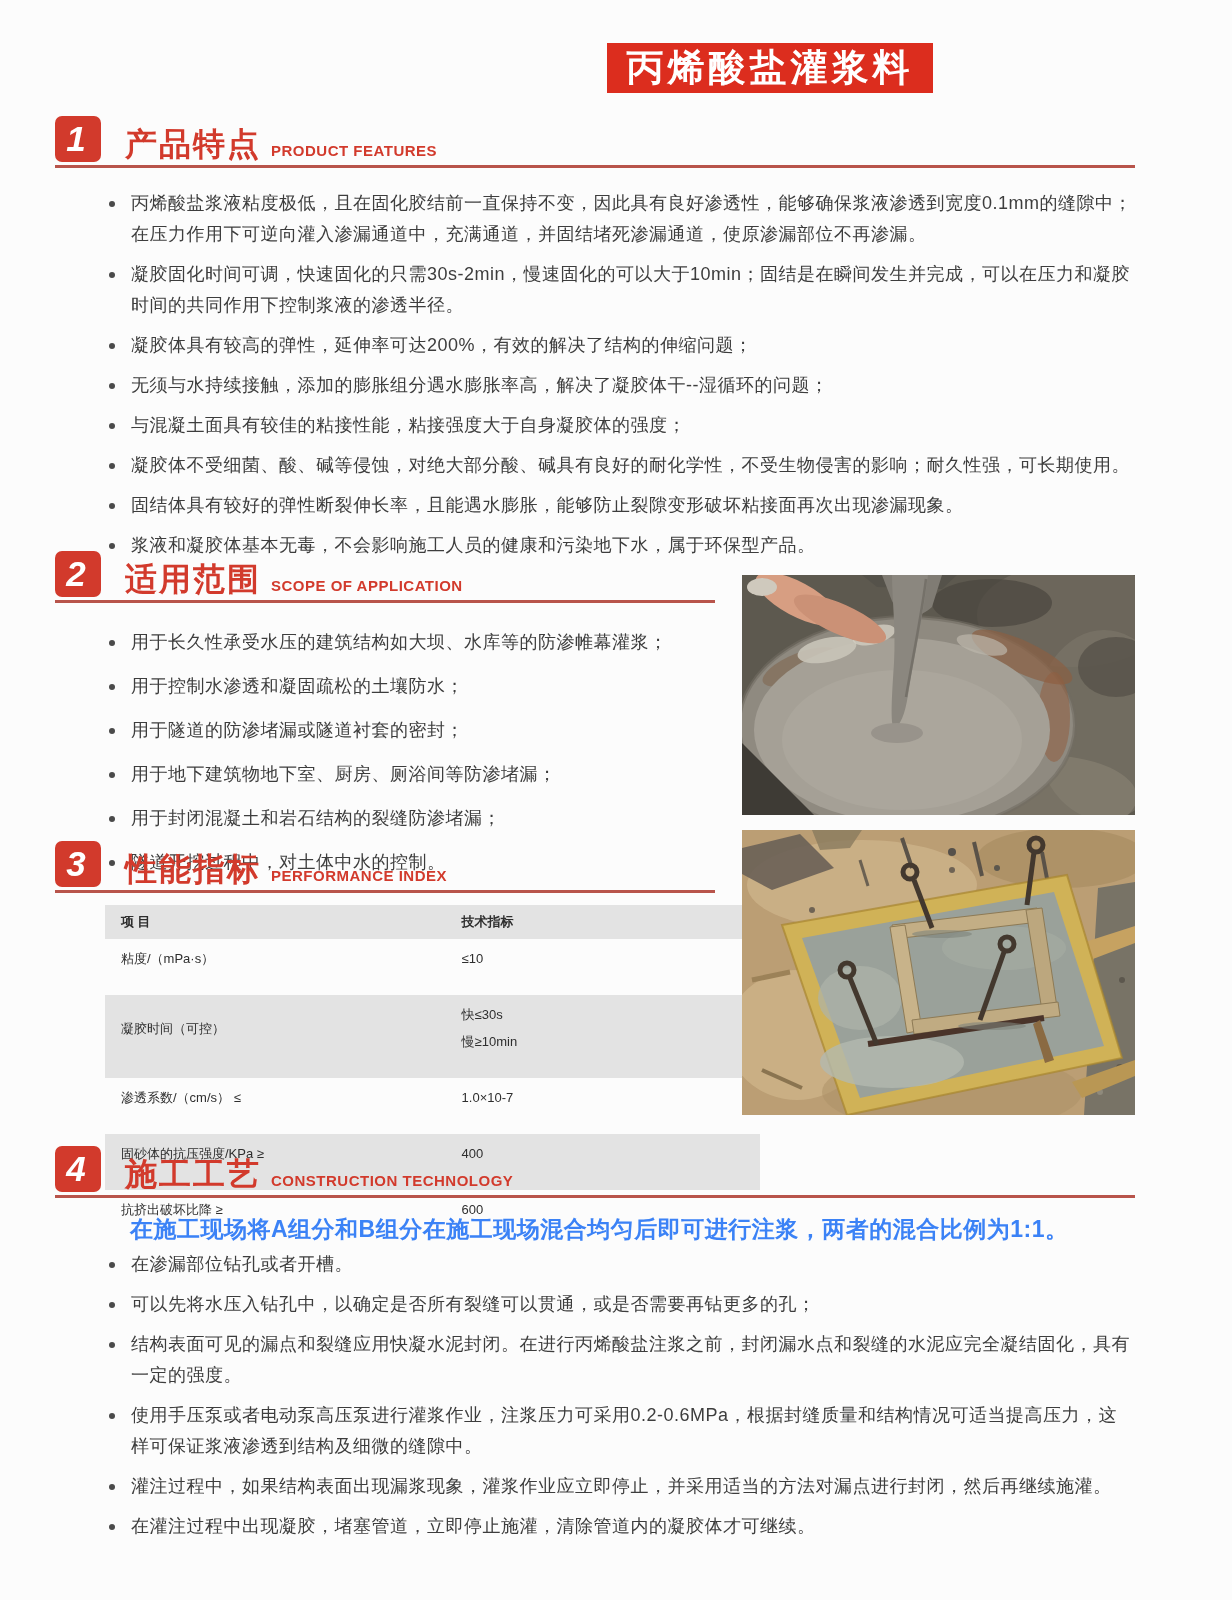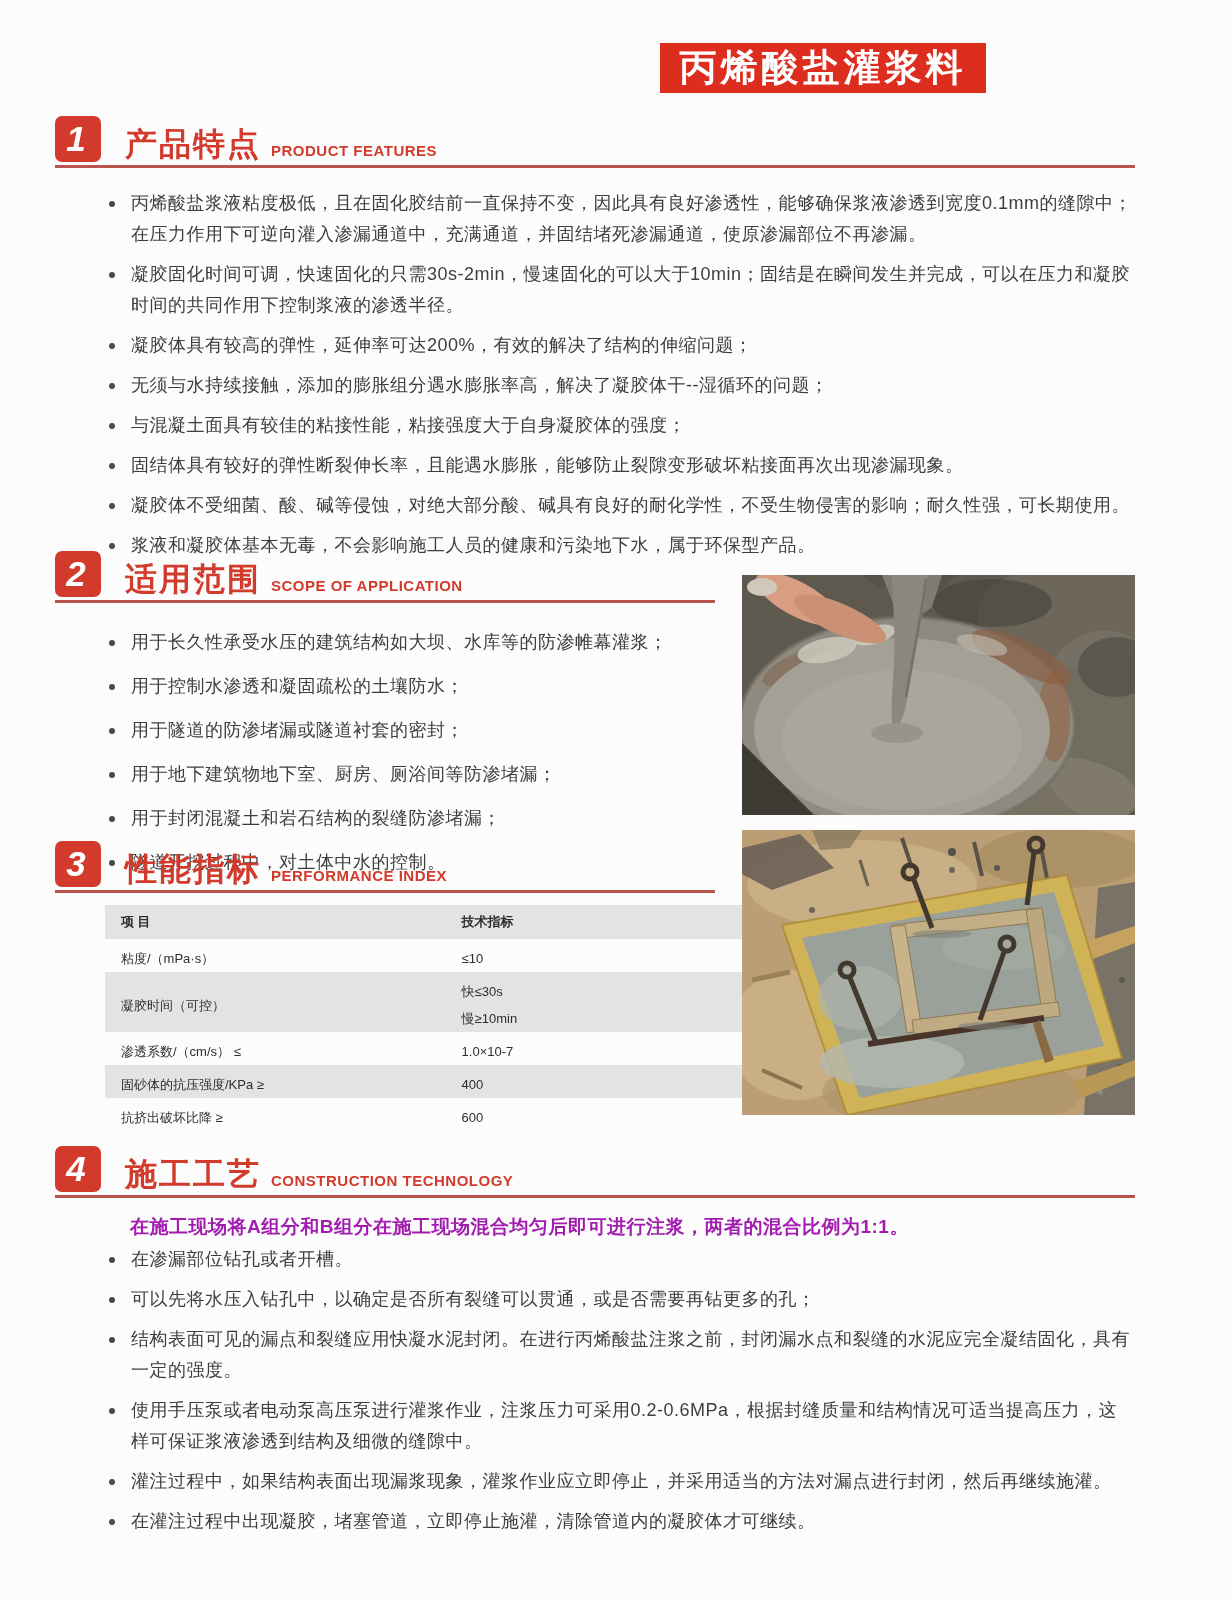--- a/index.html
+++ b/index.html
@@ -11,21 +11,21 @@
   }
   *{margin:0;padding:0;box-sizing:border-box;}
   html,body{background:#e9e9e9;}
   body{font-family:"Liberation Sans","DejaVu Sans",sans-serif;}
   .page{
     position:relative;width:1232px;height:1600px;margin:0 auto;
     background:#fcfcfc;overflow:hidden;color:var(--body-text);
   }
   
   .banner{
-    position:absolute;top:43px;left:660px;width:326px;height:50px;
+    position:absolute;top:43px;left:607px;width:326px;height:50px;
     background:var(--banner-bg);color:#fff;
     display:flex;align-items:center;justify-content:center;
     font-size:37px;font-weight:bold;letter-spacing:4px;
   }
   
   .section{position:absolute;}
   .sec-header{
     display:flex;align-items:flex-end;
     border-bottom:3px solid var(--rule);
     padding-bottom:3px;
@@ -52,34 +52,34 @@
   .bullets li{
     position:relative;padding-left:26px;
     font-size:18px;line-height:31px;margin-bottom:9px;
     letter-spacing:.5px;
   }
   .bullets li::before{
     content:"";position:absolute;left:4px;top:13px;
     width:6px;height:6px;border-radius:50%;background:#4a4a4a;
   }
   .intro-line{
-    margin:16px 0 4px 75px;font-size:19px;font-weight:bold;
-    letter-spacing:.5px;color:#a21caf;
+    margin:16px 0 4px 75px;font-size:23px;font-weight:bold;
+    letter-spacing:.5px;color:#3b82f6;
   }
   
   .spec-table{
     width:655px;margin-top:12px;margin-left:50px;
     border-collapse:collapse;font-size:13px;color:#2e2e2e;
   }
   .spec-table th{
     text-align:left;font-weight:bold;background:var(--row-alt);
     padding:8px 0 8px 16px;
   }
   .spec-table td{
-    padding:6px 0 0 16px;white-space:pre-line;line-height:27px;
+    padding:6px 0 23px 16px;white-space:pre-line;line-height:27px;
   }
   .spec-table tr.alt td{background:var(--row-alt);}
   .col-item{width:52%;}
   
   .photo{position:absolute;display:block;}
   .photo svg{display:block;width:100%;height:100%;}
 </style>
 </head>
 <body>
 
@@ -92,22 +92,22 @@
       <div class="badge">1</div>
       <div class="sec-title">产品特点</div>
       <div class="sec-sub">PRODUCT FEATURES</div>
     </div>
     <ul class="bullets">
       <li>丙烯酸盐浆液粘度极低，且在固化胶结前一直保持不变，因此具有良好渗透性，能够确保浆液渗透到宽度0.1mm的缝隙中；在压力作用下可逆向灌入渗漏通道中，充满通道，并固结堵死渗漏通道，使原渗漏部位不再渗漏。</li>
       <li>凝胶固化时间可调，快速固化的只需30s-2min，慢速固化的可以大于10min；固结是在瞬间发生并完成，可以在压力和凝胶时间的共同作用下控制浆液的渗透半径。</li>
       <li>凝胶体具有较高的弹性，延伸率可达200%，有效的解决了结构的伸缩问题；</li>
       <li>无须与水持续接触，添加的膨胀组分遇水膨胀率高，解决了凝胶体干--湿循环的问题；</li>
       <li>与混凝土面具有较佳的粘接性能，粘接强度大于自身凝胶体的强度；</li>
+      <li>凝胶体不受细菌、酸、碱等侵蚀，对绝大部分酸、碱具有良好的耐化学性，不受生物侵害的影响；耐久性强，可长期使用。</li>
       <li>固结体具有较好的弹性断裂伸长率，且能遇水膨胀，能够防止裂隙变形破坏粘接面再次出现渗漏现象。</li>
-      <li>凝胶体不受细菌、酸、碱等侵蚀，对绝大部分酸、碱具有良好的耐化学性，不受生物侵害的影响；耐久性强，可长期使用。</li>
       <li>浆液和凝胶体基本无毒，不会影响施工人员的健康和污染地下水，属于环保型产品。</li>
     </ul>
   </div>
 
   <div class="section" style="top:551px;left:55px;width:660px;">
     <div class="sec-header">
       <div class="badge">2</div>
       <div class="sec-title">适用范围</div>
       <div class="sec-sub">SCOPE OF APPLICATION</div>
     </div>

